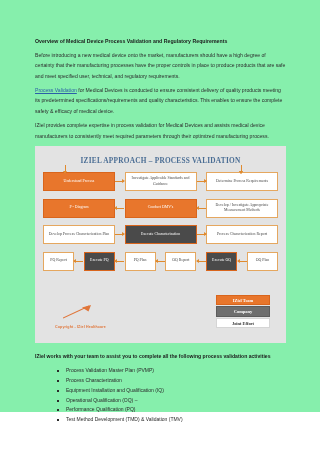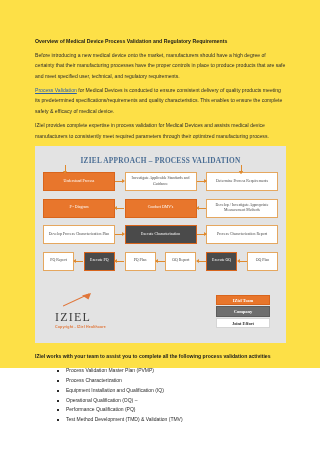--- a/index.html
+++ b/index.html
@@ -11,22 +11,22 @@
     width: 320px;
     height: 452px;
     font-family: "Liberation Sans", sans-serif;
     overflow: hidden;
     position: relative;
   }
   .page {
     position: absolute;
     left: 0; top: 0;
     width: 320px;
-    height: 368px;
-    background: #fde047;
+    height: 412px;
+    background: #86efac;
     box-sizing: border-box;
     padding: 38px 34px 0 35px;
   }
   .doc-heading {
     font-size: 5.2px;
     font-weight: bold;
     color: #1a1a1a;
     letter-spacing: 0.02px;
     margin: 0 0 5.5px 0;
     line-height: 1.2;
@@ -282,21 +282,20 @@
 
     </div>
 
     <div class="graphic-footer">
 
       <div class="logo-block">
         <svg class="logo-arrow" viewBox="0 0 30 14">
           <path d="M0 13 L26 1" stroke="#e0763a" stroke-width="1.1" fill="none"></path>
           <path d="M28 0 L19 2.5 L25.5 6.5 Z" fill="#e0763a"></path>
         </svg>
-        <div class="logo-word">IZIEL</div>
         <div class="logo-copy">Copyright - IZiel Healthcare</div>
       </div>
 
       <div class="legend">
         <div class="legend-item orange">IZiel Team</div>
         <div class="legend-item gray">Company</div>
         <div class="legend-item white">Joint Effort</div>
       </div>
 
     </div>

